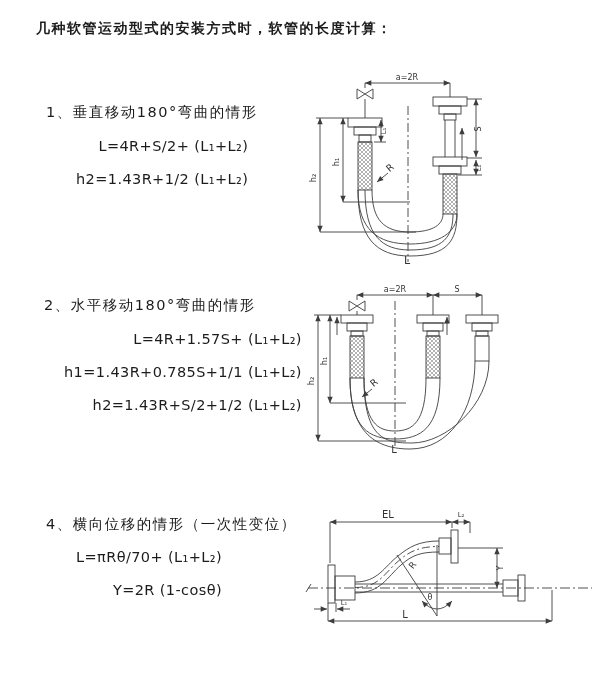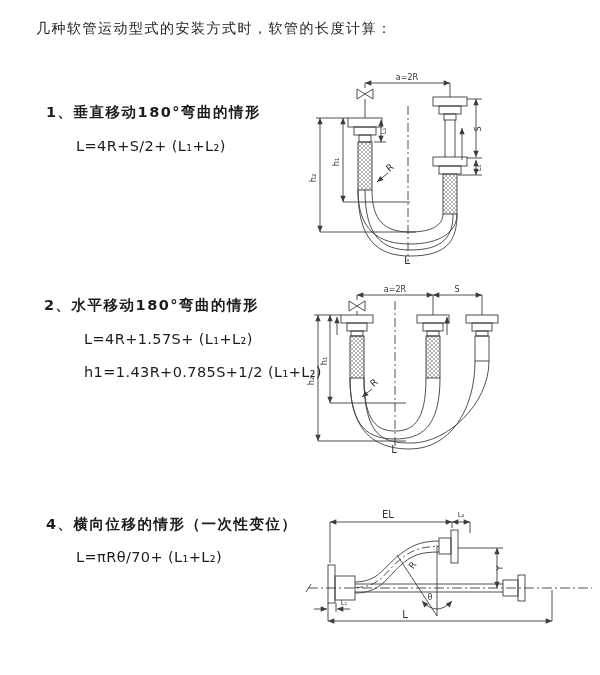--- a/index.html
+++ b/index.html
@@ -2,46 +2,49 @@
 <html><head>
 <meta charset="utf-8">
 <style>
   html,body{margin:0;padding:0;}
   body{
     width:600px;height:675px;position:relative;overflow:hidden;
     background:#ffffff;color:#1c1c1c;
     font-family:"DejaVu Sans","Liberation Sans",sans-serif;
   }
   .abs{position:absolute;}
-  .page-title{left:36px;top:20px;font-size:14px;font-weight:400;letter-spacing:1.5px;}
-  .sec-heading{font-size:14.5px;font-weight:700;letter-spacing:1.5px;}
-  .formulas{font-size:14.5px;font-weight:400;letter-spacing:.4px;}
+  .page-title{left:36px;top:20px;font-size:14px;font-weight:700;letter-spacing:1.5px;}
+  .sec-heading{font-size:14.5px;font-weight:400;letter-spacing:1.5px;}
+  .formulas{font-size:14.5px;font-weight:400;letter-spacing:.4px;text-align:right;}
   .formulas div{height:33px;line-height:33px;white-space:nowrap;}
   svg{display:block;}
   svg text{font-family:"DejaVu Sans","Liberation Sans",sans-serif;fill:#333;}
 </style>
 </head>
 <body>
 
 <div class="abs page-title">几种软管运动型式的安装方式时，软管的长度计算：</div>
 
 <div class="abs sec-heading" style="left:46px;top:103px">1、垂直移动180°弯曲的情形</div>
 <div class="abs formulas" style="left:76px;top:130px">
   <div>L=4R+S/2+ (L₁+L₂)</div>
+  <div>h2=1.43R+1/2 (L₁+L₂)</div>
 </div>
 
 <div class="abs sec-heading" style="left:44px;top:296px">2、水平移动180°弯曲的情形</div>
-<div class="abs formulas" style="left:84px;top:323px">
+<div class="abs formulas" style="left:64px;top:323px">
   <div>L=4R+1.57S+ (L₁+L₂)</div>
-  <div>h1=1.43R+0.785S+1/2 (L₁+L₂)</div>
+  <div>h1=1.43R+0.785S+1/1 (L₁+L₂)</div>
+  <div>h2=1.43R+S/2+1/2 (L₁+L₂)</div>
 </div>
 
 <div class="abs sec-heading" style="left:46px;top:515px">4、横向位移的情形（一次性变位）</div>
 <div class="abs formulas" style="left:76px;top:541px">
   <div>L=πRθ/70+ (L₁+L₂)</div>
+  <div>Y=2R (1-cosθ)</div>
 </div>
 
 <svg class="abs" style="left:306px;top:72px" width="262" height="195" viewBox="0 0 262 195">
   <defs>
     <marker id="ar1" viewBox="0 0 8 8" markerWidth="8" markerHeight="8" refX="7.5" refY="4" orient="auto-start-reverse">
       <path d="M0.5,1 L7.5,4 L0.5,7 z" fill="#3d3d3d"></path>
     </marker>
     <pattern id="hx1" width="4" height="4" patternUnits="userSpaceOnUse">
       <path d="M0,0 L4,4 M4,0 L0,4" stroke="#808080" stroke-width="0.6" fill="none"></path>
     </pattern>

